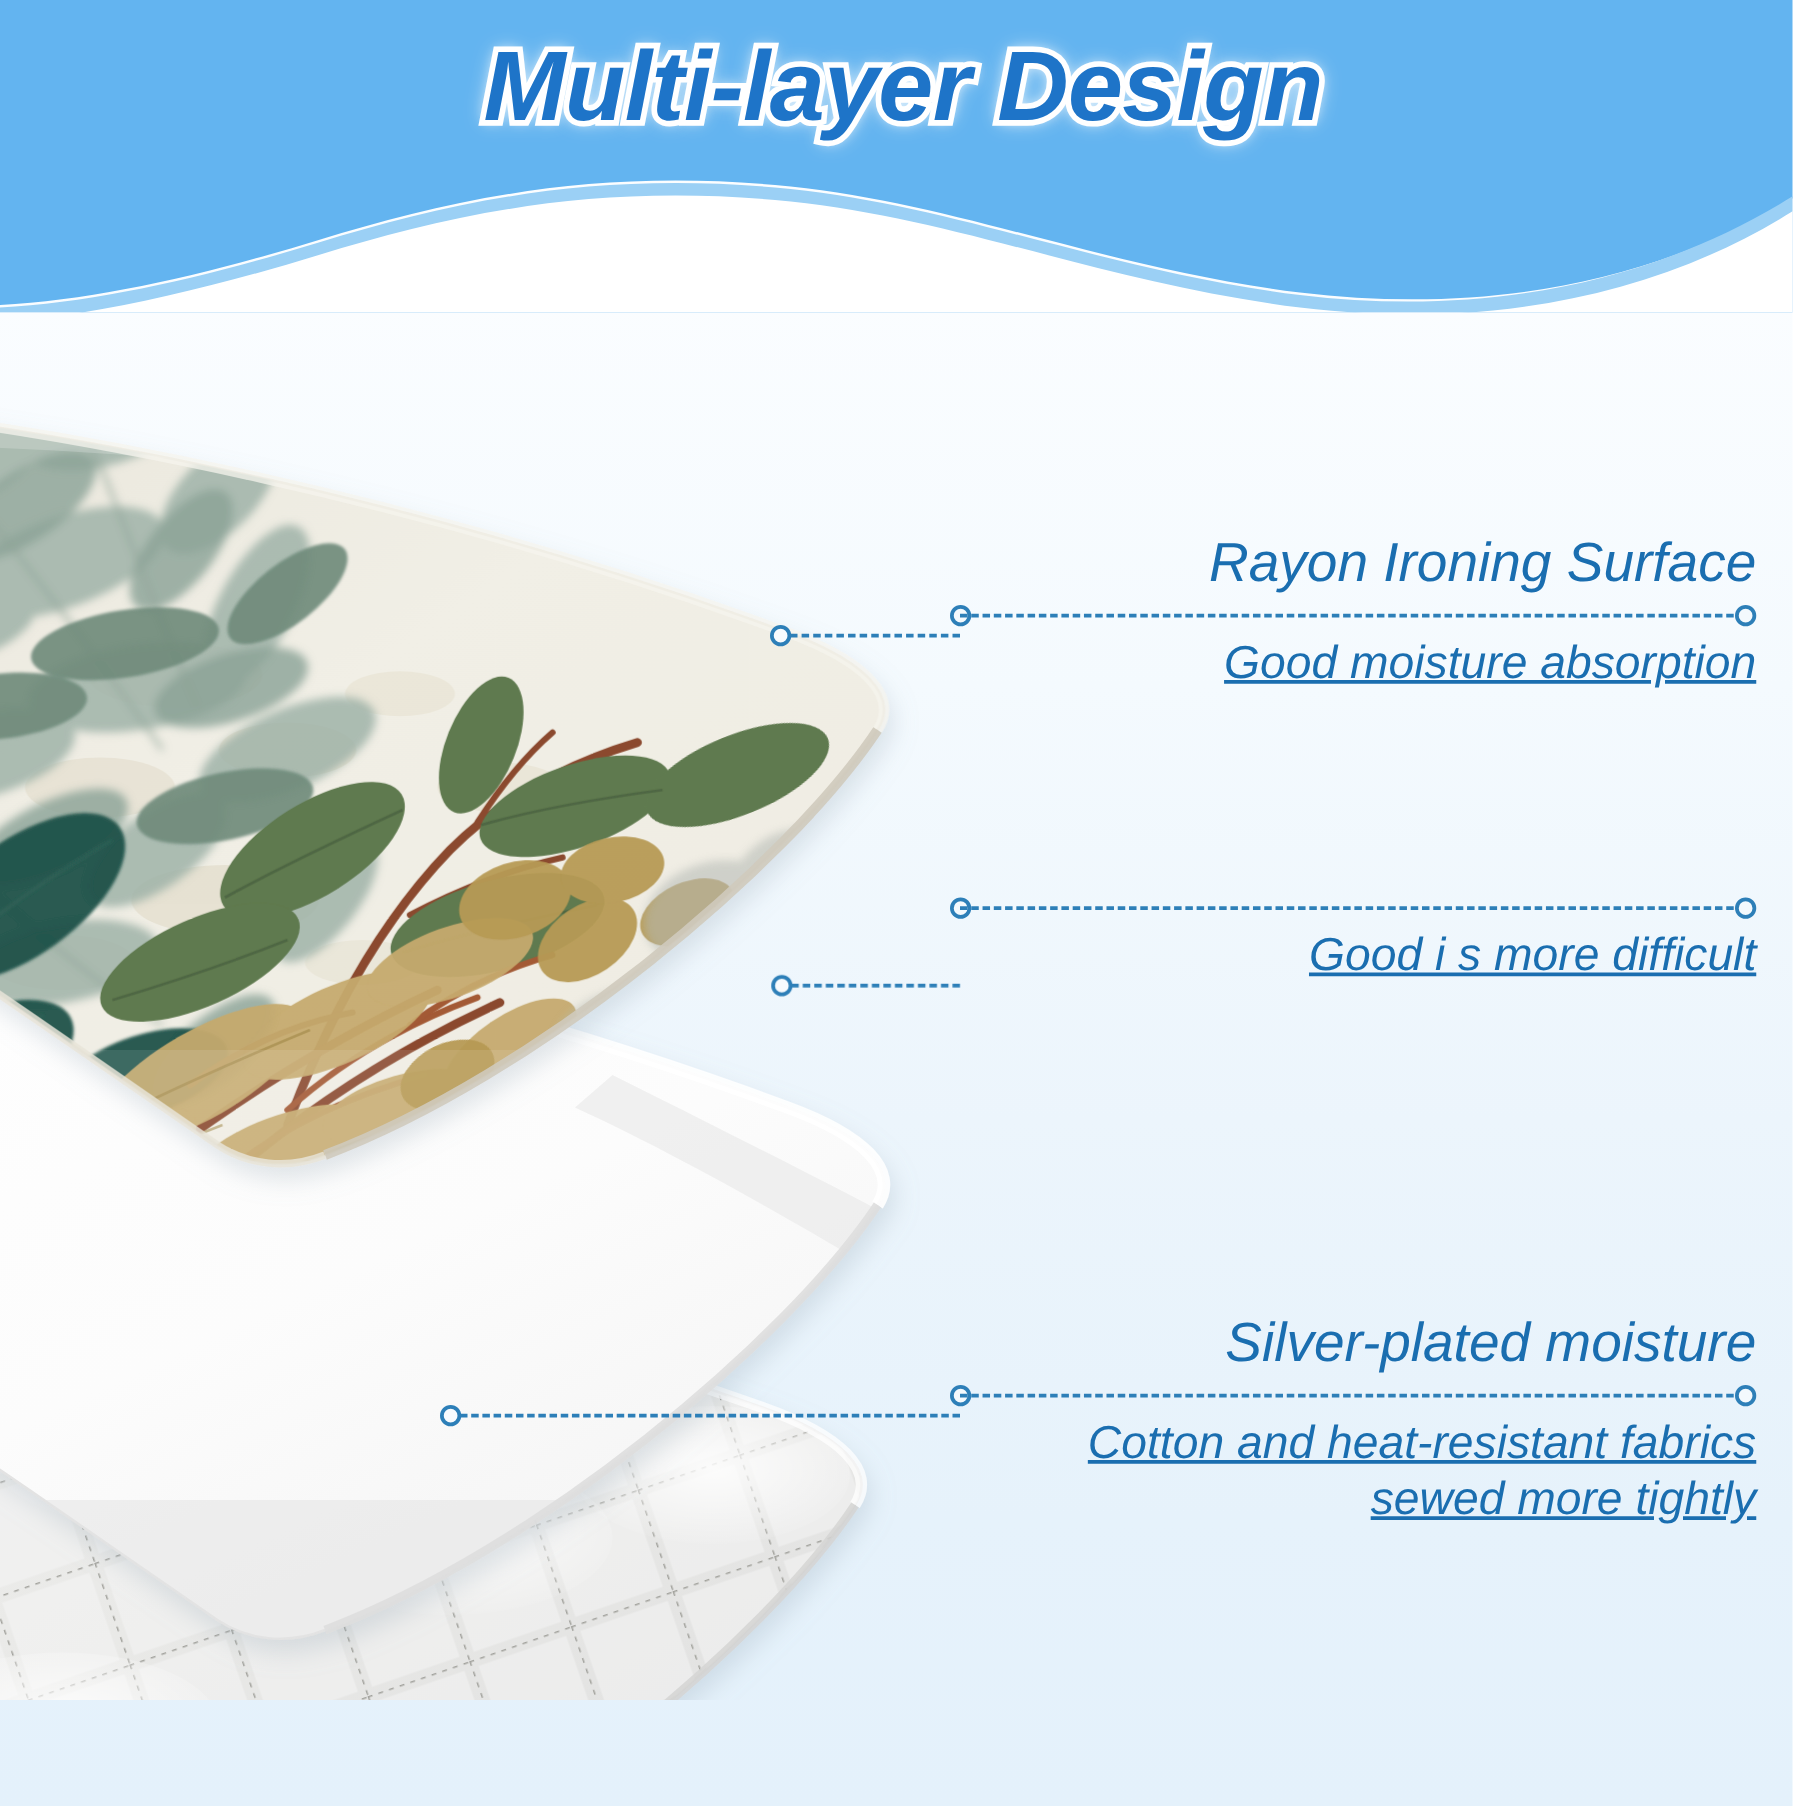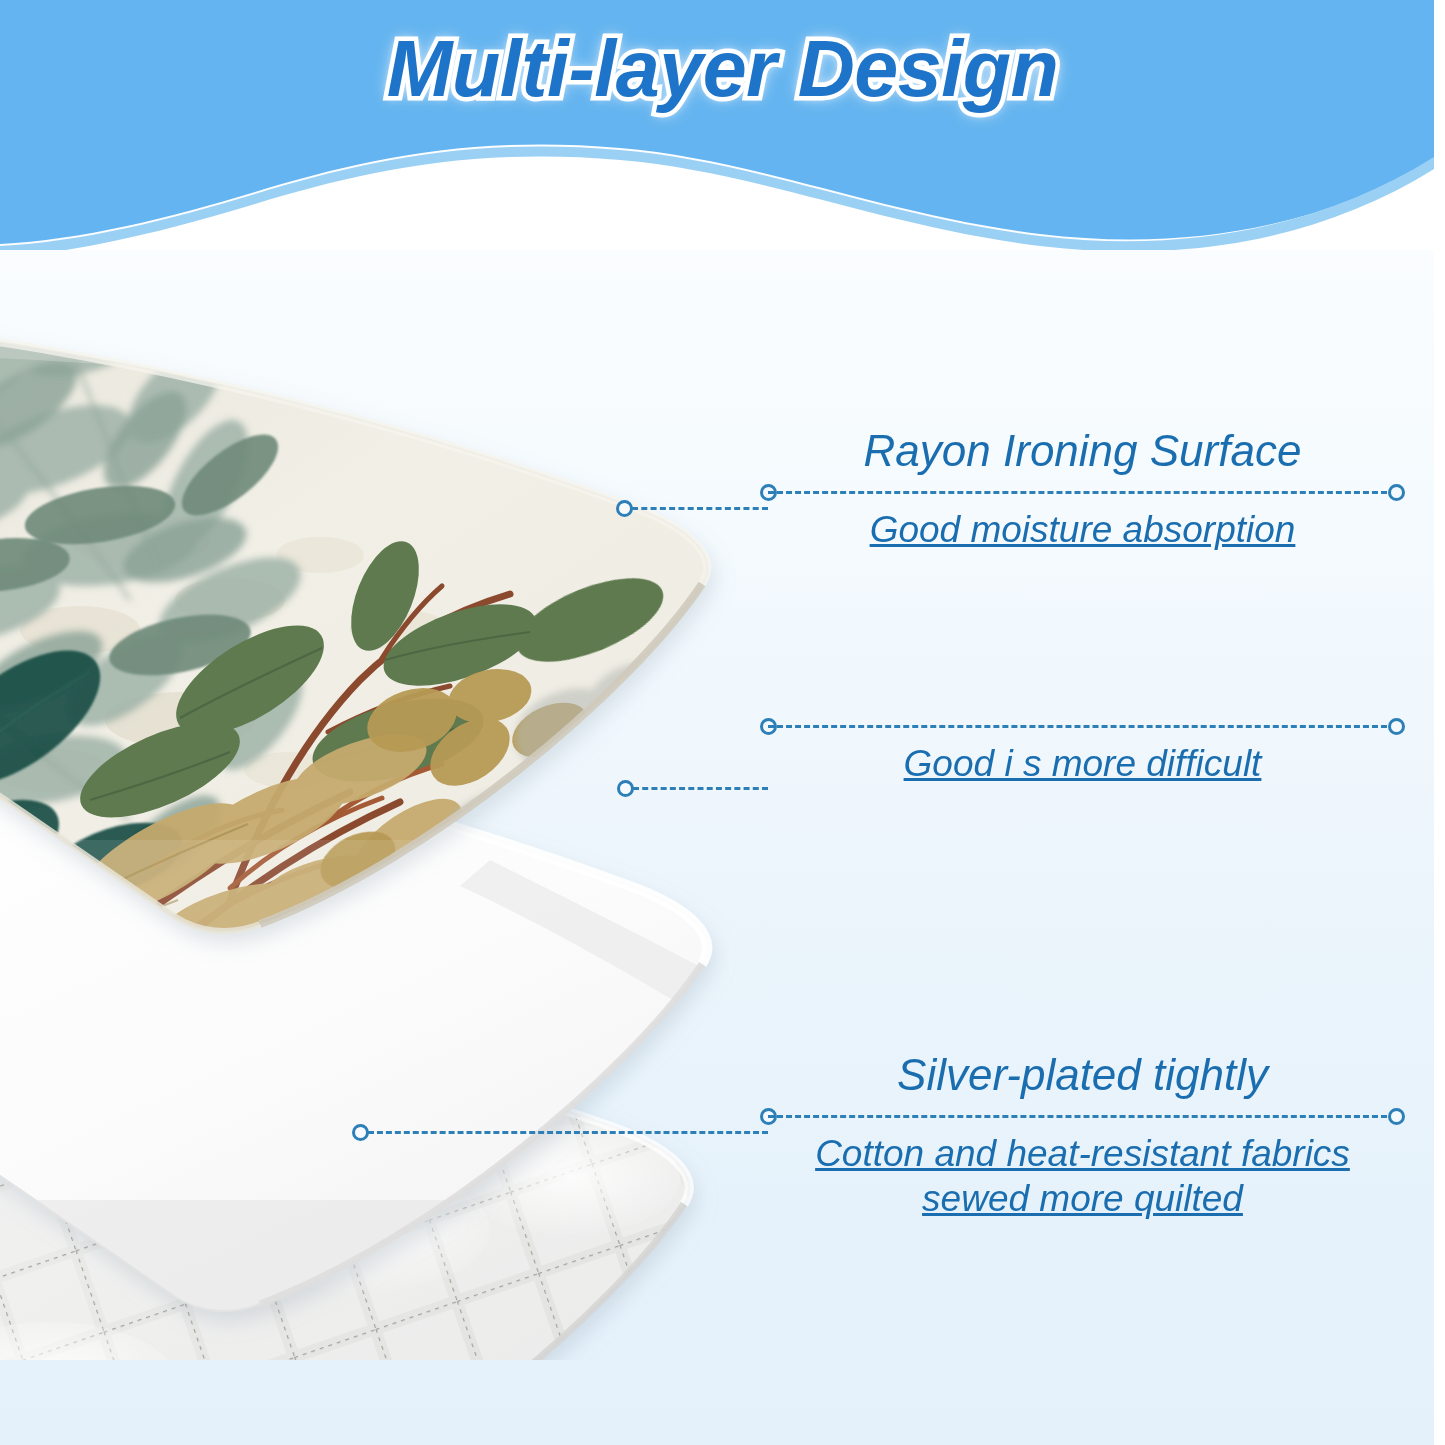--- a/index.html
+++ b/index.html
@@ -28,21 +28,21 @@
     -webkit-text-stroke:9px #ffffff;
     paint-order:stroke fill;
     text-shadow:0 0 10px rgba(255,255,255,.95),0 0 18px rgba(255,255,255,.8);
     white-space:nowrap;
   }
 
   
   #layers{position:absolute;left:-70px;top:300px;width:900px;height:1060px;z-index:3;}
 
   
-  .callout{position:absolute;z-index:8;text-align:center;}
+  .callout{position:absolute;z-index:8;text-align:right;}
   .c-title{
     font-size:44px;font-style:italic;color:#1a6eb0;
     line-height:1.05;white-space:nowrap;
   }
   .c-rule{position:relative;height:18px;margin:9px 0 6px 0;}
   .c-rule .dash{
     position:absolute;left:8px;right:9px;top:8px;height:0;
     border-top:3px dashed #2d7fb8;
   }
   .c-rule .dot{
@@ -411,23 +411,23 @@
   <div class="callout" id="callout-2">
     <div class="c-rule">
       <span class="dot left"></span>
       <span class="dash"></span>
       <span class="dot right"></span>
     </div>
     <div class="c-sub">Good i s more difficult</div>
   </div>
 
   <div class="callout" id="callout-3">
-    <div class="c-title">Silver-plated tightly</div>
+    <div class="c-title">Silver-plated moisture</div>
     <div class="c-rule">
       <span class="dot left"></span>
       <span class="dash"></span>
       <span class="dot right"></span>
     </div>
     <div class="c-sub">Cotton and heat-resistant fabrics</div>
-    <div class="c-sub">sewed more quilted</div>
+    <div class="c-sub">sewed more tightly</div>
   </div>
 
 </div>
 
 </body></html>

